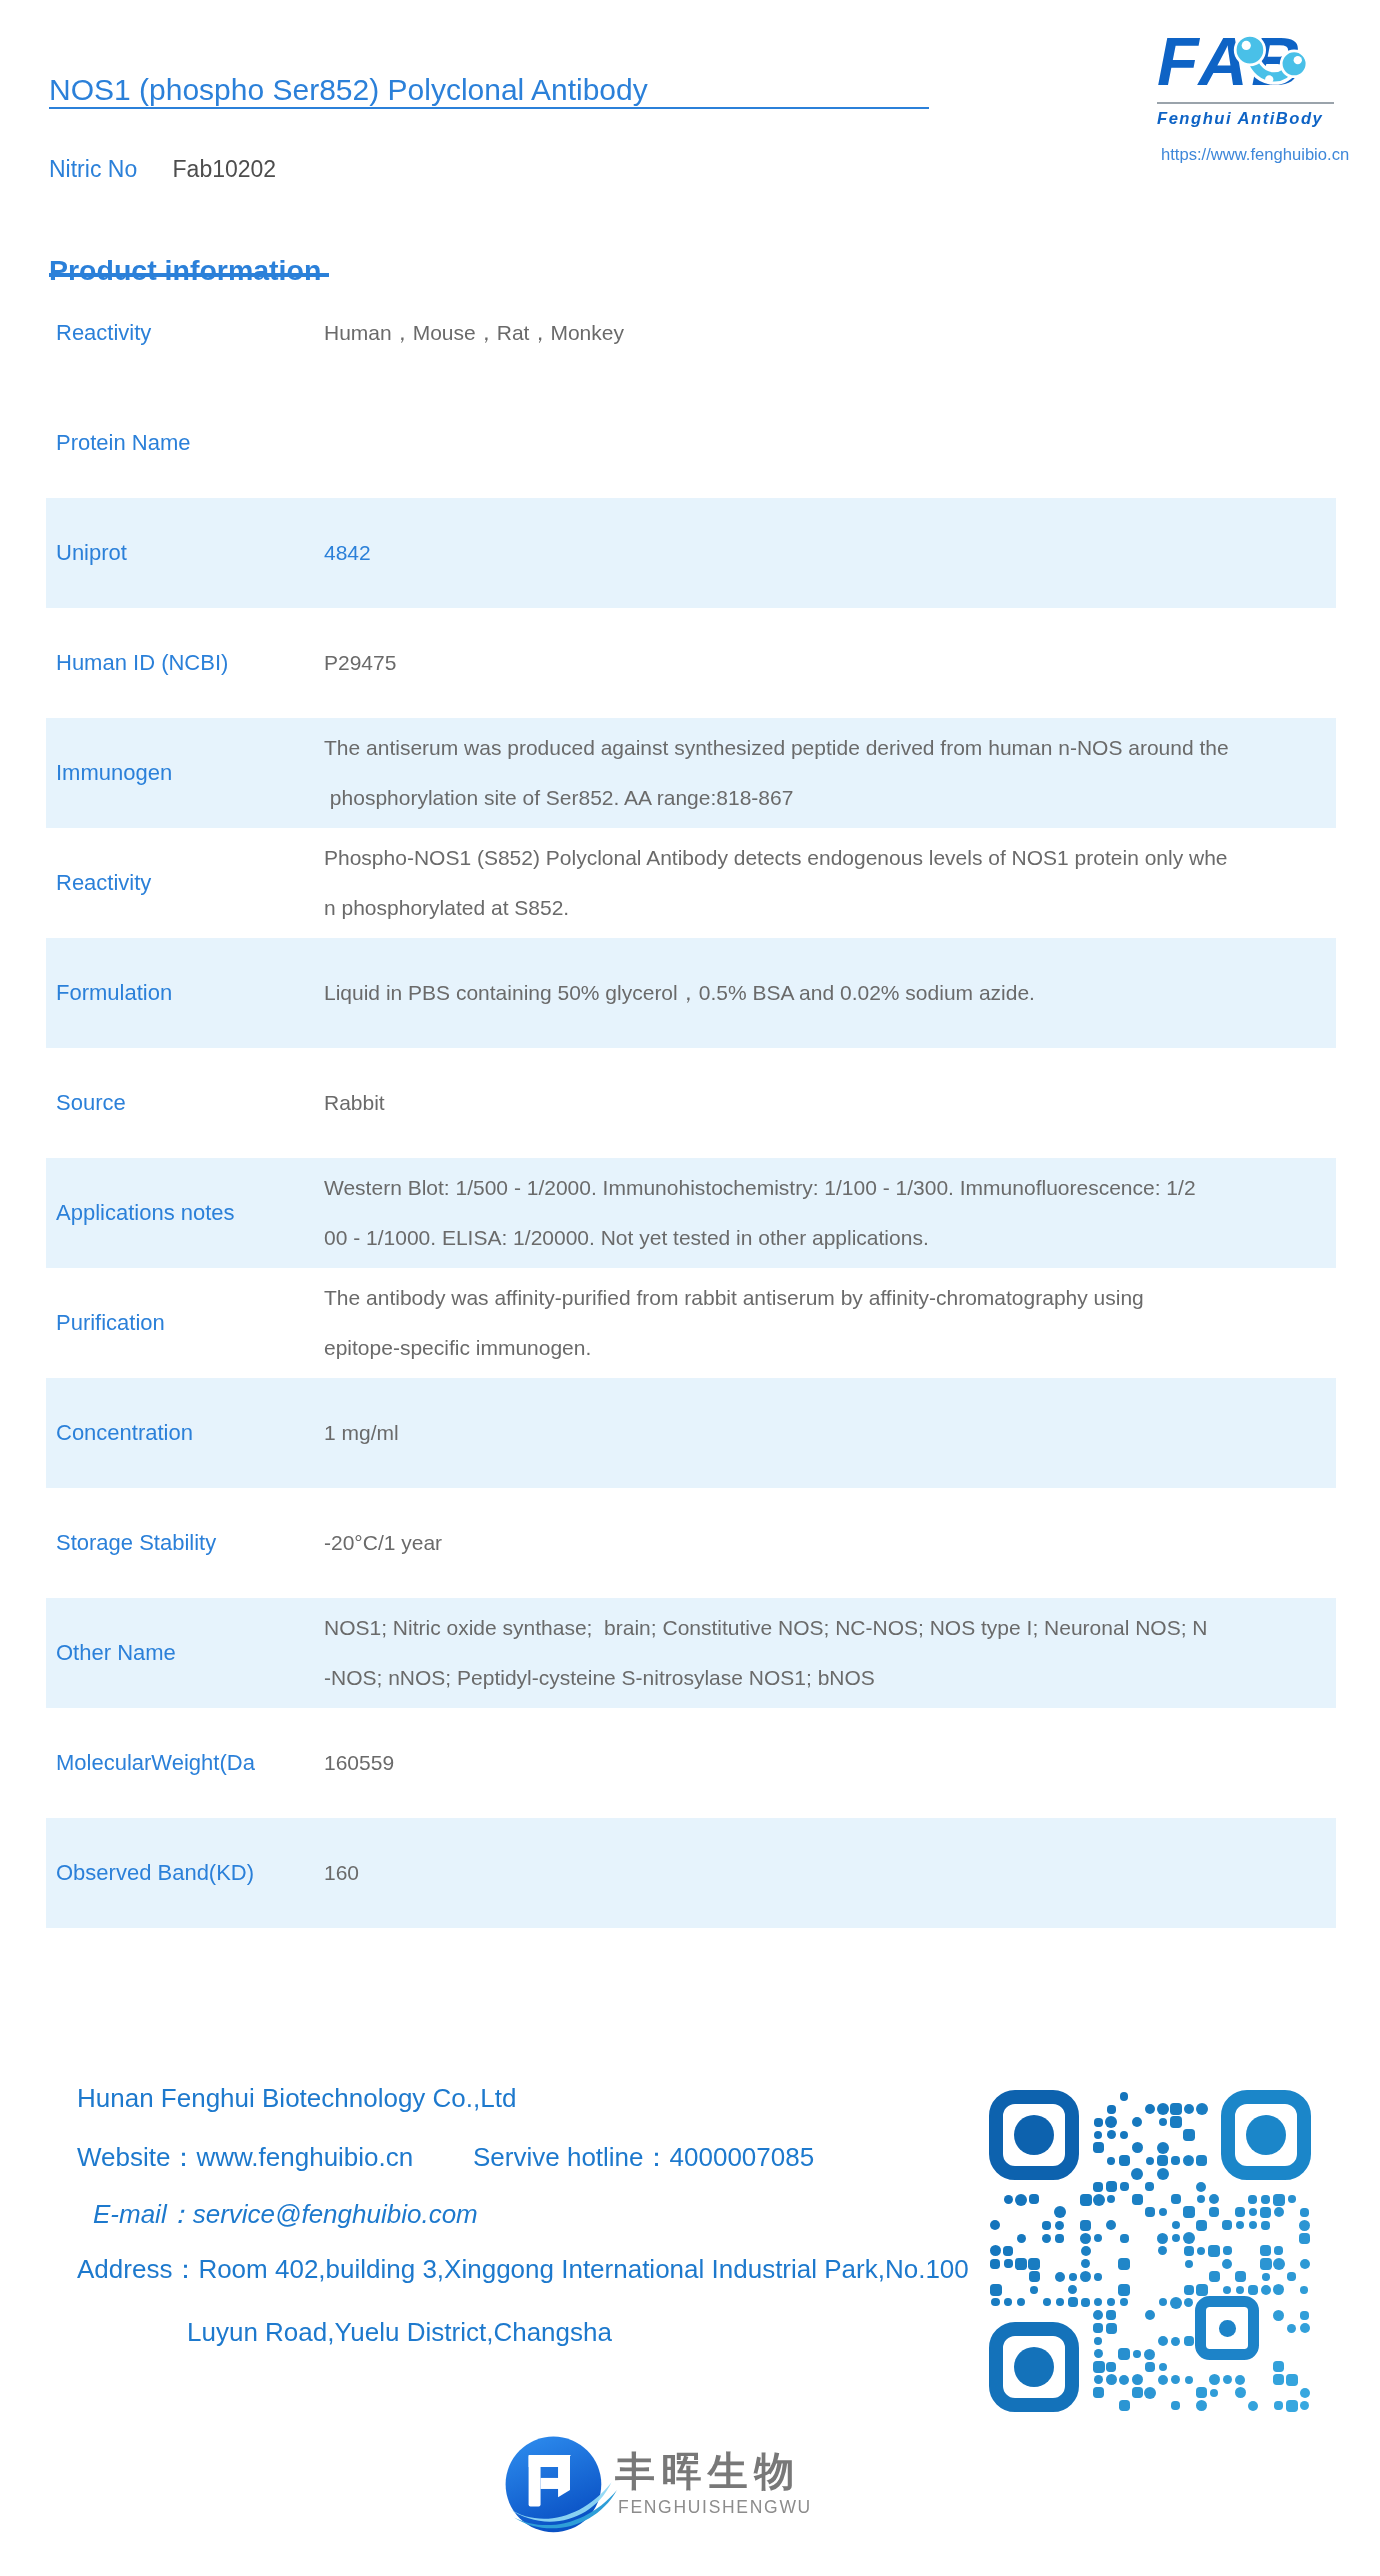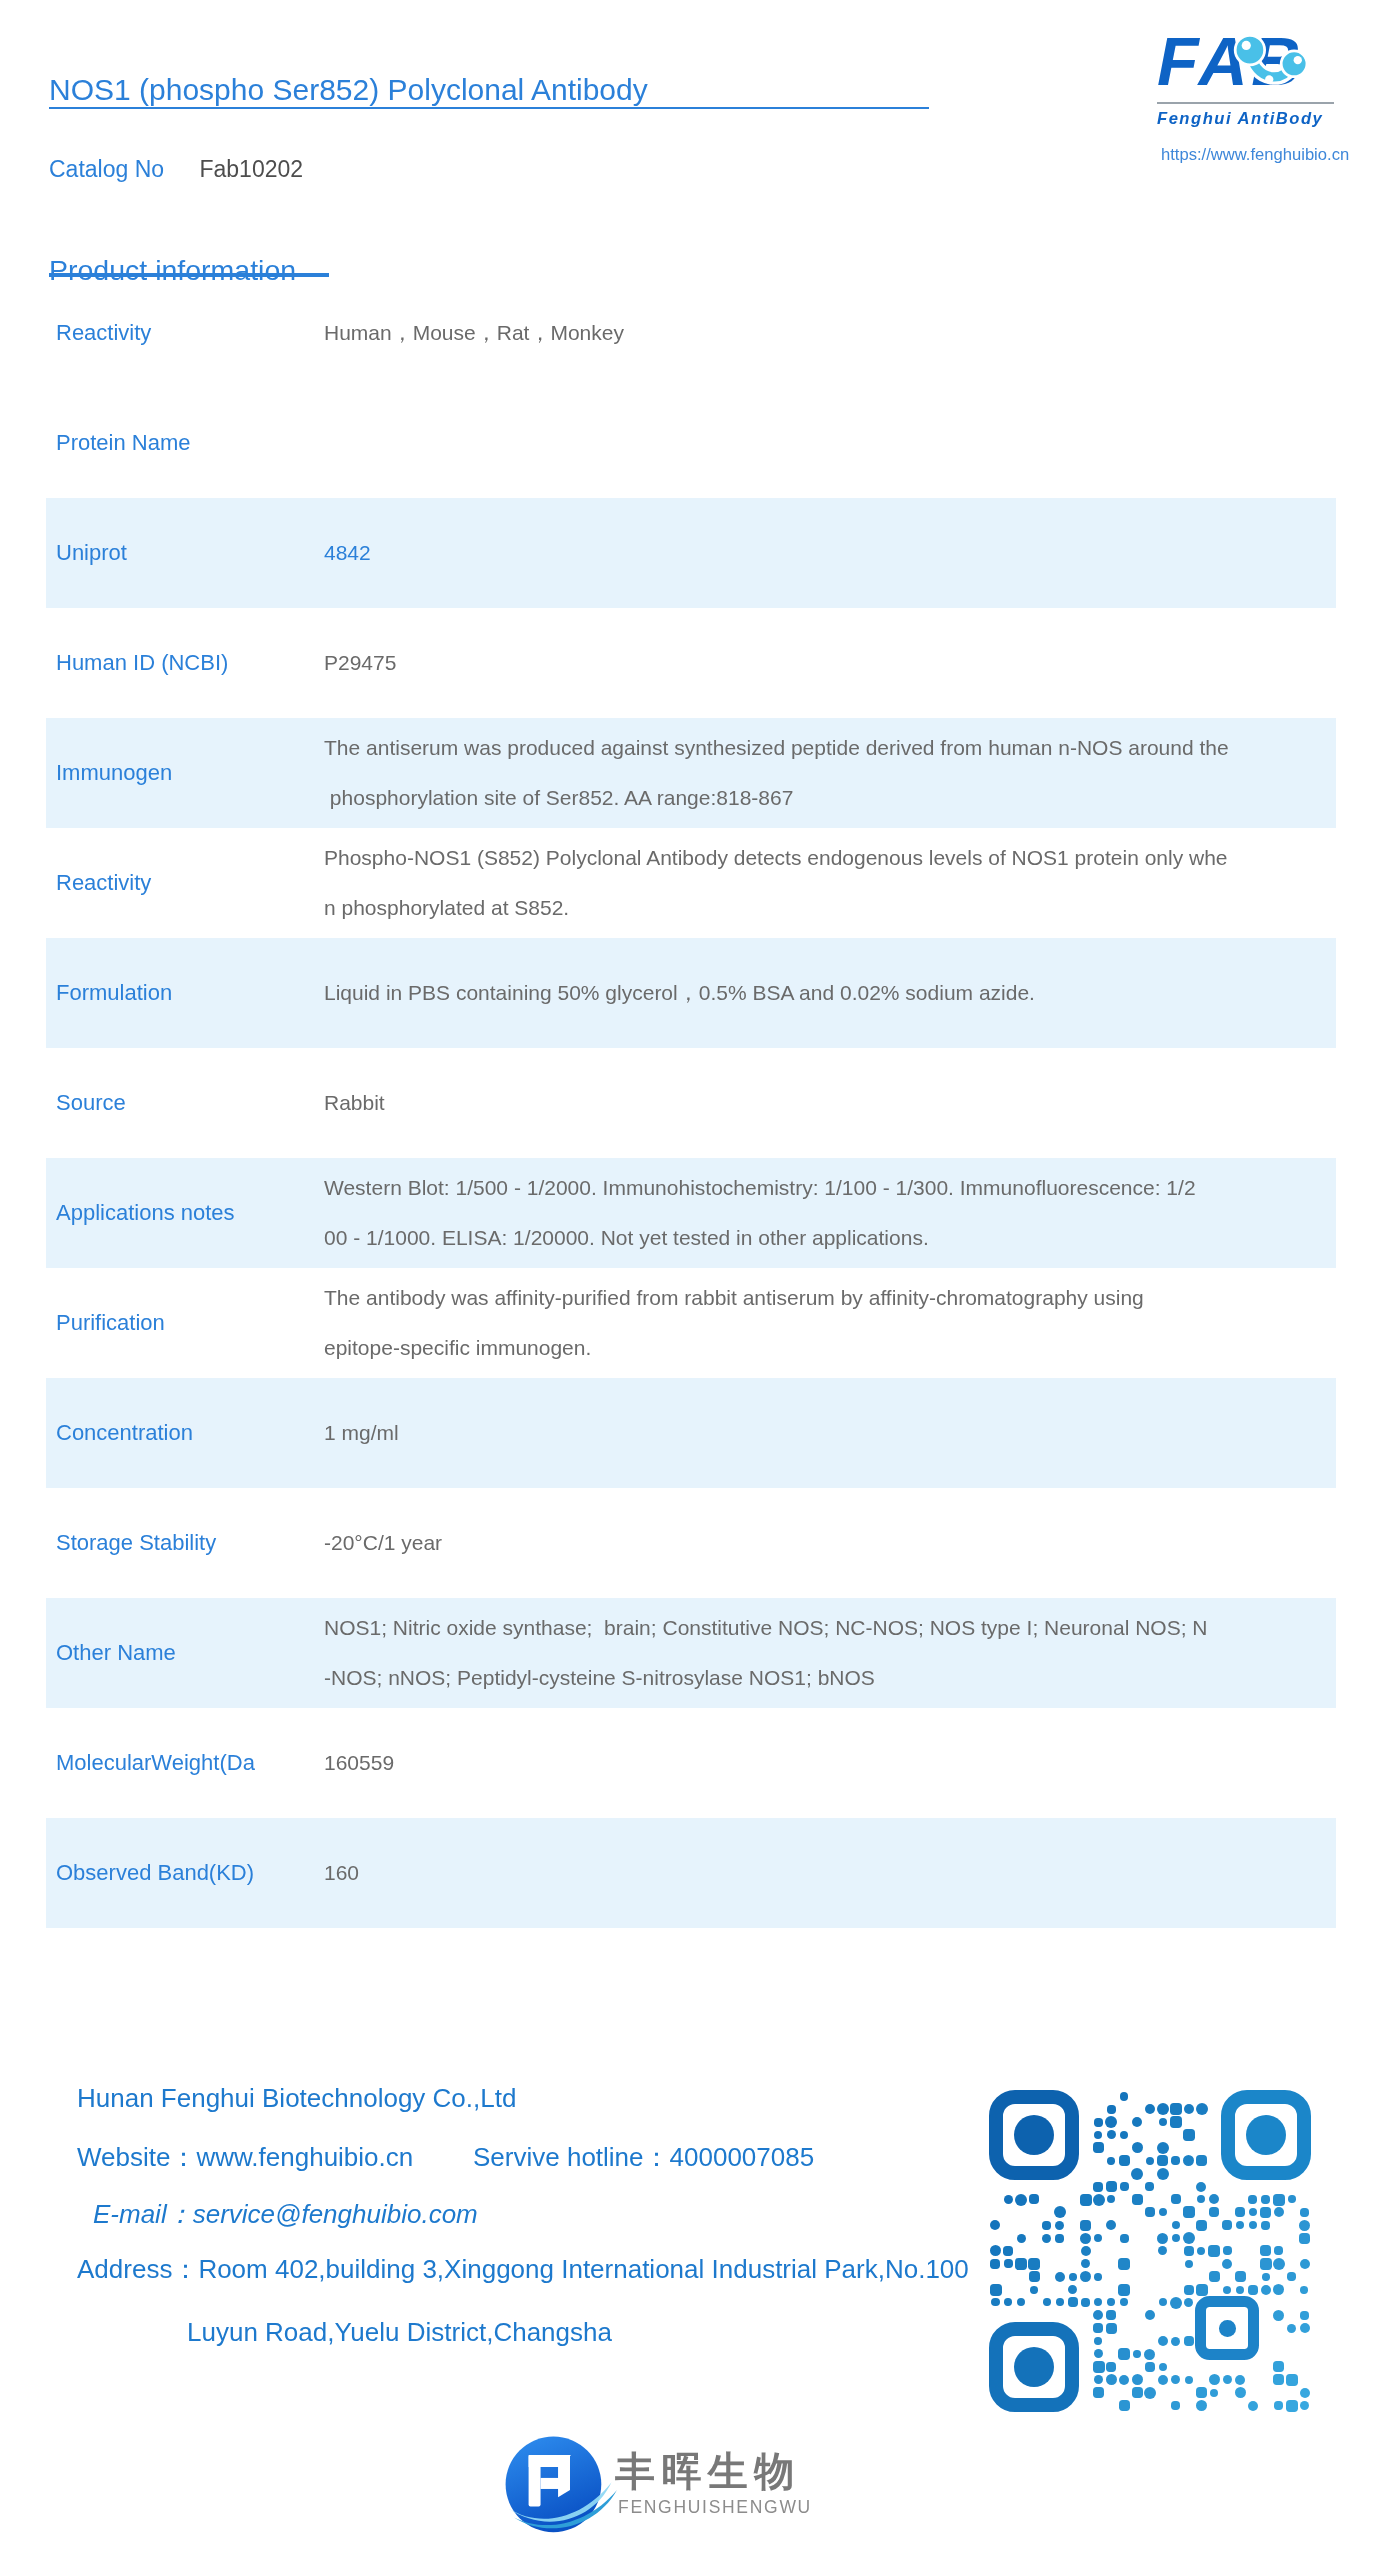--- a/index.html
+++ b/index.html
@@ -14,21 +14,21 @@
   .catalog .lab{color:#2b80d9;}
   .catalog .val{color:#4d4d4d;margin-left:29px;}
 
   .brand-svg{left:1157px;top:26px;}
   .brand-line{left:1157px;top:102px;width:177px;height:1.8px;background:#9aa3ab;}
   .brand-sub{left:1157px;top:109px;font-size:16.6px;font-weight:bold;font-style:italic;
              color:#0e63c5;letter-spacing:1.5px;}
   .brand-url{left:1161px;top:145px;font-size:16.6px;color:#3e87d9;text-decoration:none;}
 
   
-  .section-title{left:49px;top:230px;font-size:28.5px;color:#2b80d9;font-weight:normal;}
+  .section-title{left:49px;top:230px;font-size:28.5px;color:#2b80d9;font-weight:bold;}
   .section-underline{left:49px;top:273px;width:280px;height:3.7px;background:#2b80d9;}
 
   
   #info-table{left:46px;top:278px;width:1290px;}
   .row{display:flex;align-items:center;min-height:110px;}
   .row.shaded{background:#e6f3fc;}
   .row .lab{flex:0 0 268px;padding-left:10px;font-size:22px;color:#2b80d9;line-height:28px;}
   .row .val{flex:1;font-size:21px;color:#6a6a6a;line-height:50px;white-space:pre-wrap;
             padding-right:11px;}
   .row .val.link{color:#2b80d9;}
@@ -73,21 +73,21 @@
   <circle cx="149" cy="41" r="14" fill="#49c0e8" stroke="#ffffff" stroke-width="3"></circle>
   <circle cx="97" cy="21" r="5" fill="#ffffff"></circle>
   <circle cx="153" cy="37" r="4.5" fill="#ffffff"></circle>
   <circle cx="122" cy="58" r="4.5" fill="#ffffff"></circle>
 </svg>
 <div class="abs brand-line"></div>
 <div class="abs brand-sub">Fenghui AntiBody</div>
 <a class="abs brand-url" href="#">https://www.fenghuibio.cn</a>
 
 <div class="abs catalog">
-  <span class="lab">Catalog No</span>
+  <span class="lab">Nitric No</span>
   <span class="val">Fab10202</span>
 </div>
 
 <h2 class="abs section-title">Product information</h2>
 <div class="abs section-underline"></div>
 
 <div class="abs" id="info-table">
     <div class="row">
       <span class="lab">Reactivity</span>
       <span class="val">Human，Mouse，Rat，Monkey</span>

